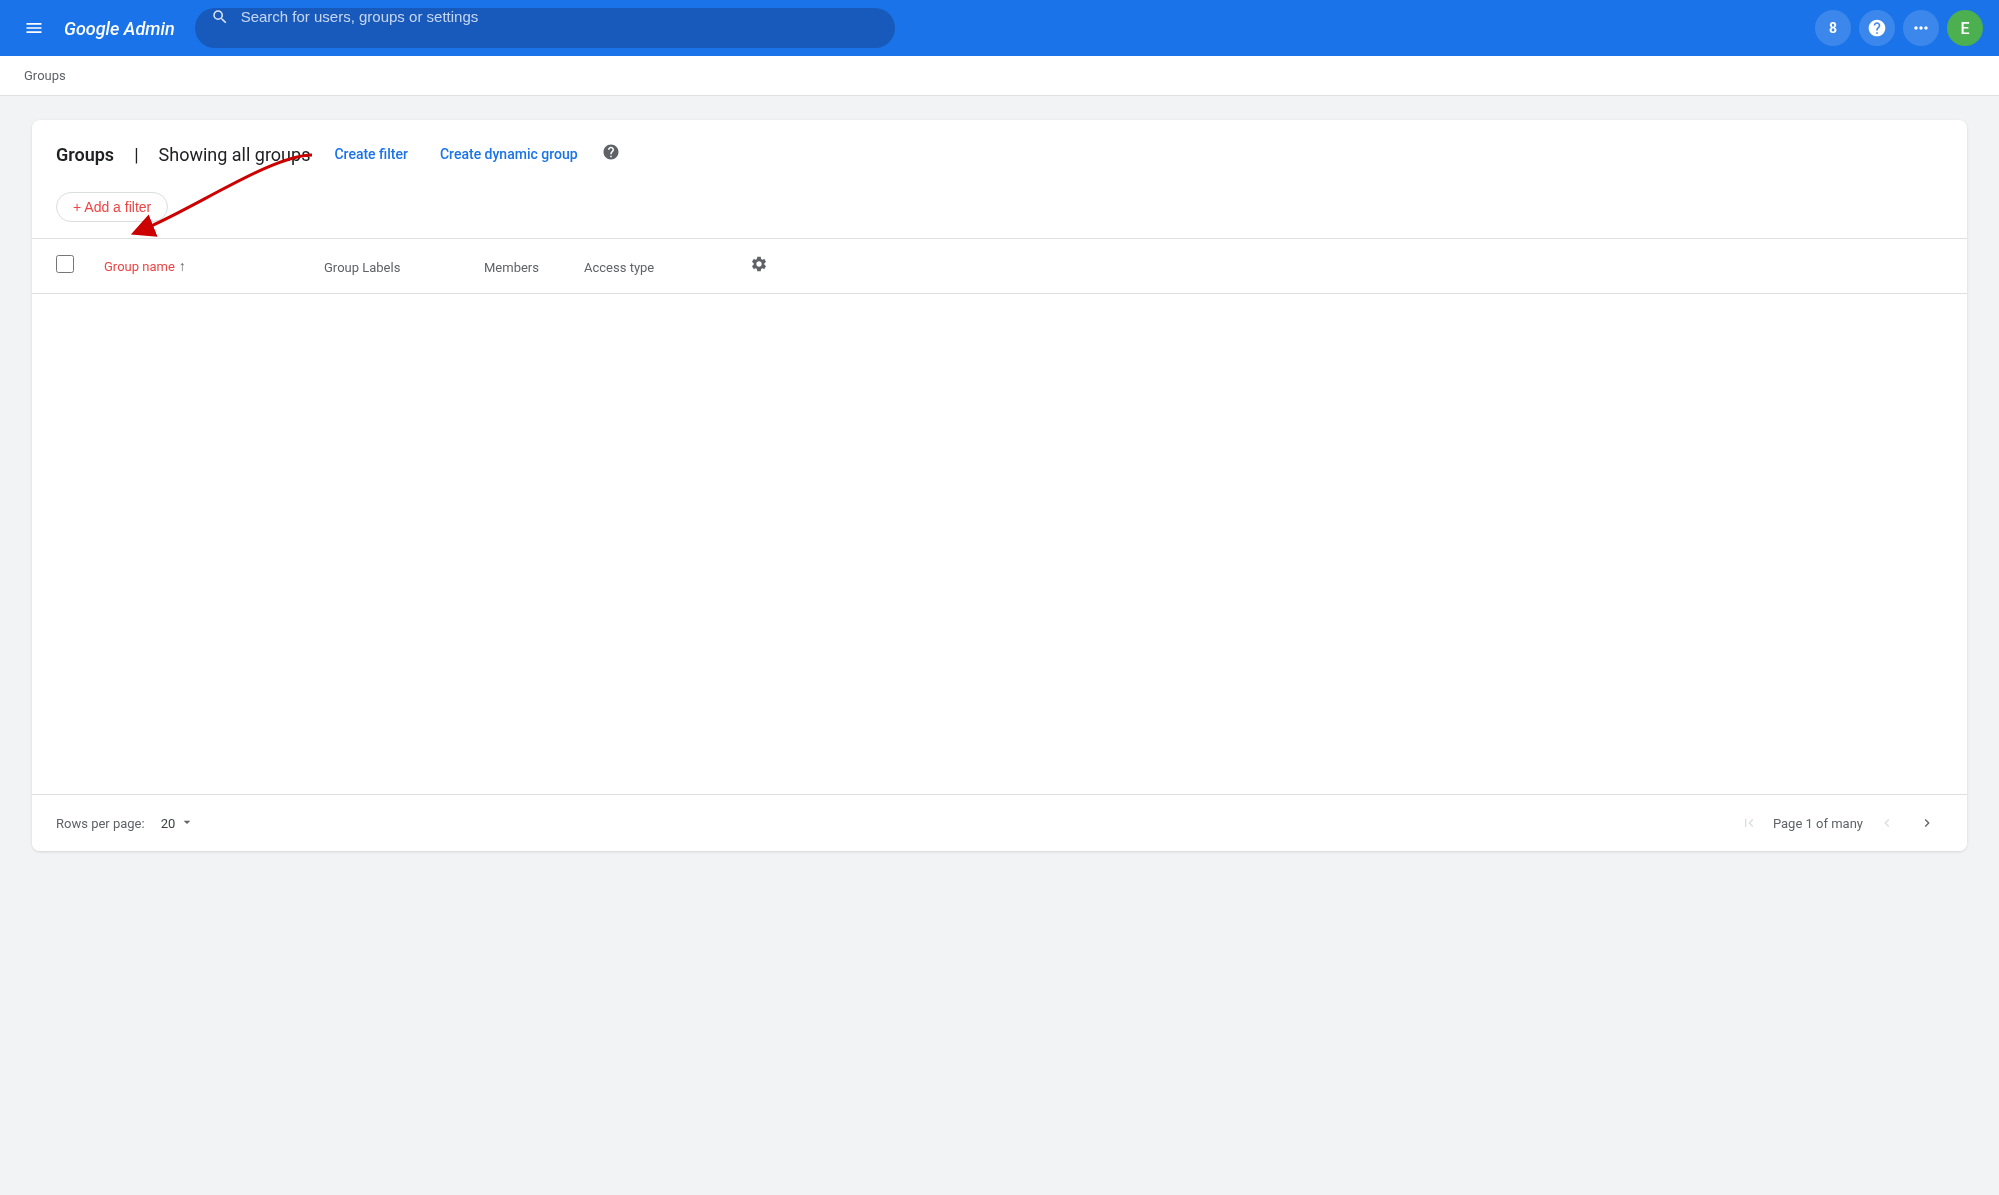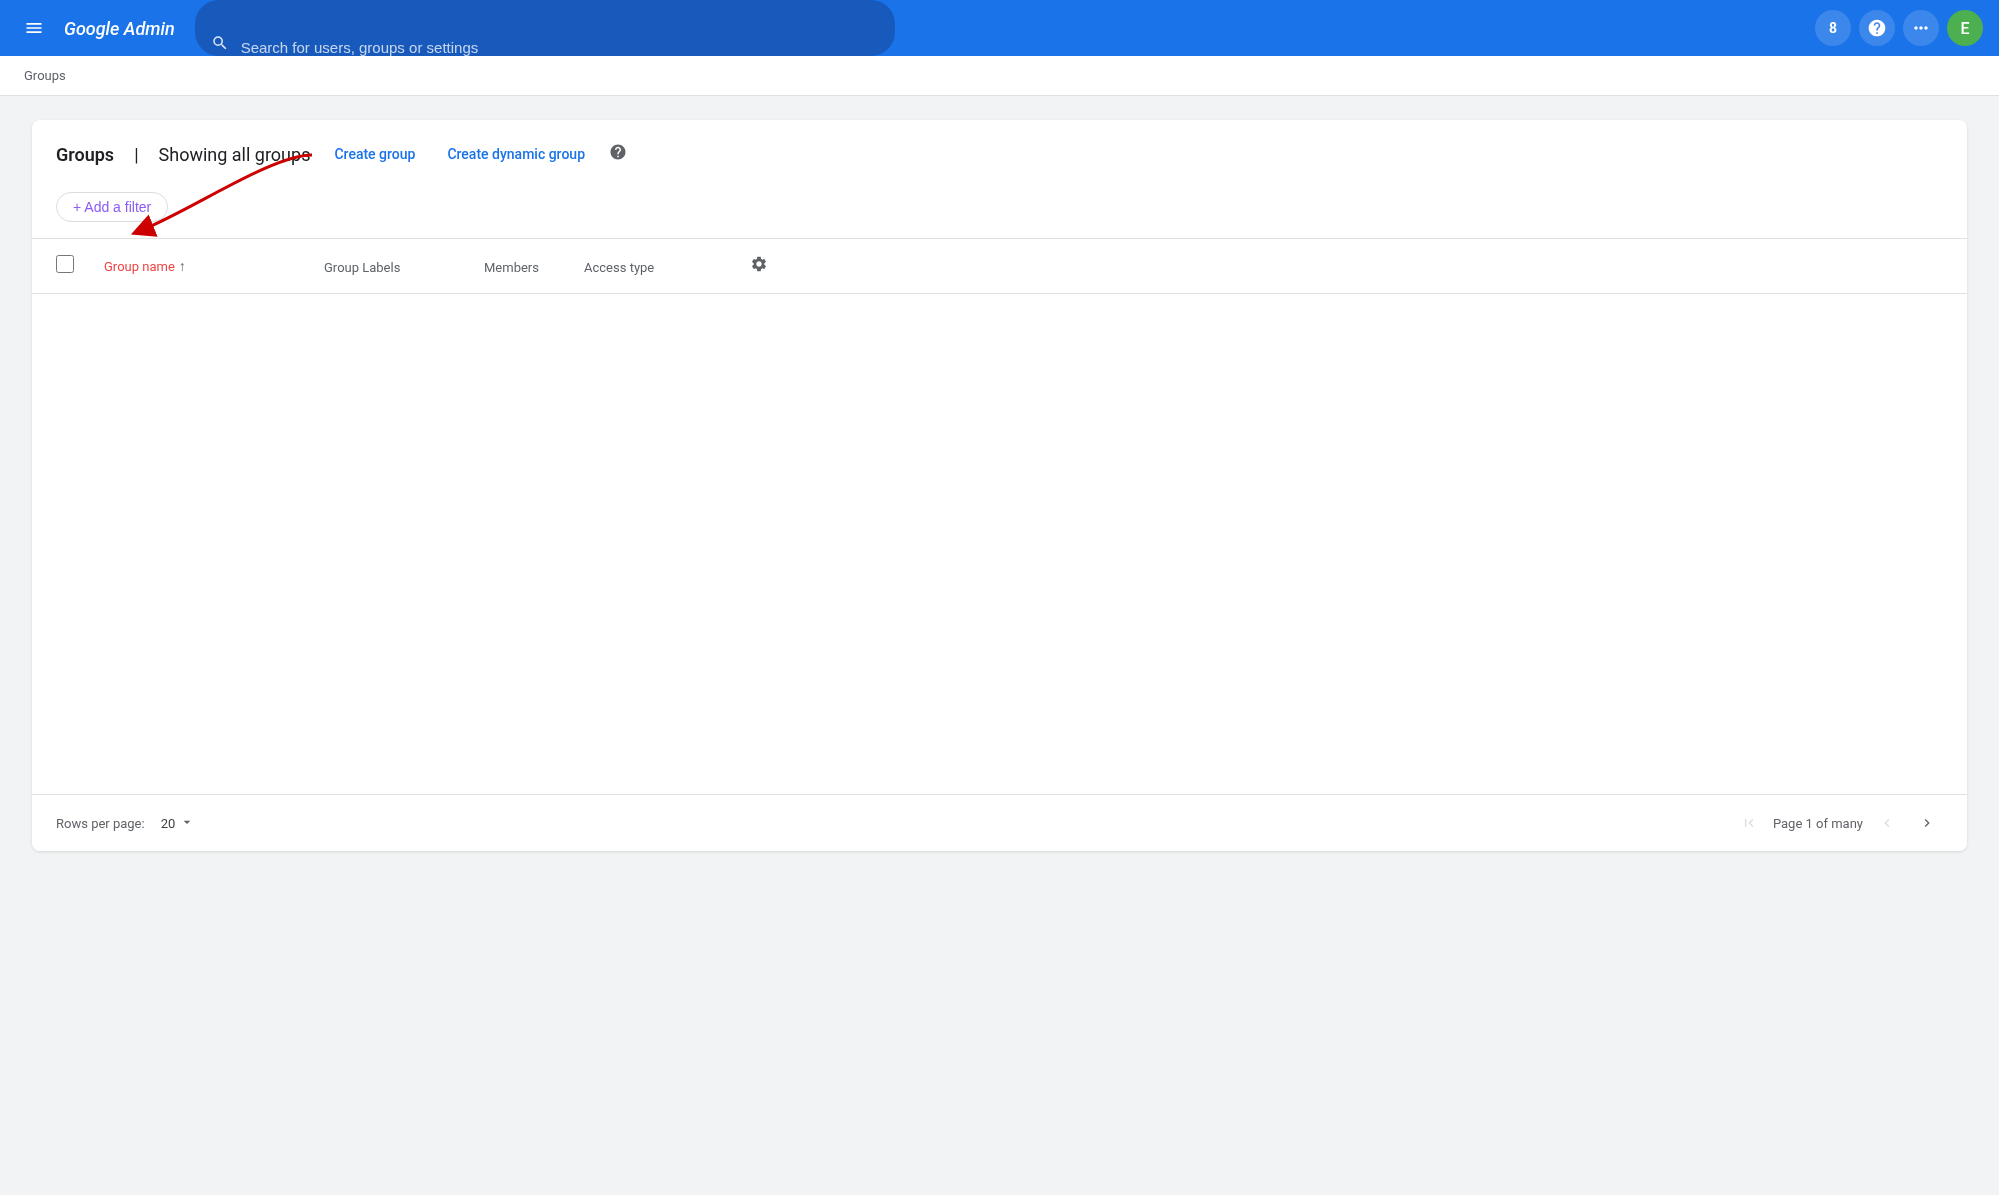--- a/index.html
+++ b/index.html
@@ -42,23 +42,23 @@
       font-weight: 500;
       white-space: nowrap;
       font-style: italic;
     }
     .search-bar {
       flex: 1;
       max-width: 700px;
       background: #185abc;
       border-radius: 24px;
       display: flex;
-      align-items: flex-end;
+      align-items: flex-start;
       padding: 0 16px;
-      height: 56px;
+      height: 40px;
       gap: 12px;
       margin-left: 8px;
     }
     .search-bar input {
       background: transparent;
       border: none;
       outline: none;
       color: white;
       font-size: 15px;
       flex: 1;
@@ -172,21 +172,21 @@
       border-bottom: 1px solid #e0e0e0;
     }
     .add-filter-btn {
       display: inline-flex;
       align-items: center;
       gap: 6px;
       border: 1px solid #dadce0;
       border-radius: 24px;
       padding: 6px 16px;
       font-size: 14px;
-      color: #8b5cf6;
+      color: #ef4444;
       cursor: pointer;
       background: white;
     }
     .table-header {
       display: flex;
       align-items: center;
       padding: 12px 24px;
       border-bottom: 1px solid #e0e0e0;
       background: white;
     }
@@ -349,21 +349,21 @@
   <span class="breadcrumb-text">Groups</span>
 </div>
 
 <div class="main-content">
   <div class="groups-card">
 
     <div class="card-header" style="position:relative;">
       <span class="card-title">Groups</span>
       <span class="card-divider">|</span>
       <span class="card-subtitle">Showing all groups</span>
-      <a class="link-btn">Create group</a>
+      <a class="link-btn">Create filter</a>
       <a class="link-btn">Create dynamic group</a>
       <span class="help-icon">
         <svg width="18" height="18" viewBox="0 0 24 24" fill="#5f6368">
           <path d="M12 2C6.48 2 2 6.48 2 12s4.48 10 10 10 10-4.48 10-10S17.52 2 12 2zm1 17h-2v-2h2v2zm2.07-7.75l-.9.92C13.45 12.9 13 13.5 13 15h-2v-.5c0-1.1.45-2.1 1.17-2.83l1.24-1.26c.37-.36.59-.86.59-1.41 0-1.1-.9-2-2-2s-2 .9-2 2H8c0-2.21 1.79-4 4-4s4 1.79 4 4c0 .88-.36 1.68-.93 2.25z"></path>
         </svg>
       </span>
 
       <svg style="position:absolute; left:100px; top:30px; width:220px; height:90px; overflow:visible; pointer-events:none;" viewBox="0 0 220 90">
         <defs>
           <marker id="arrowhead" markerWidth="8" markerHeight="8" refX="4" refY="4" orient="auto">

